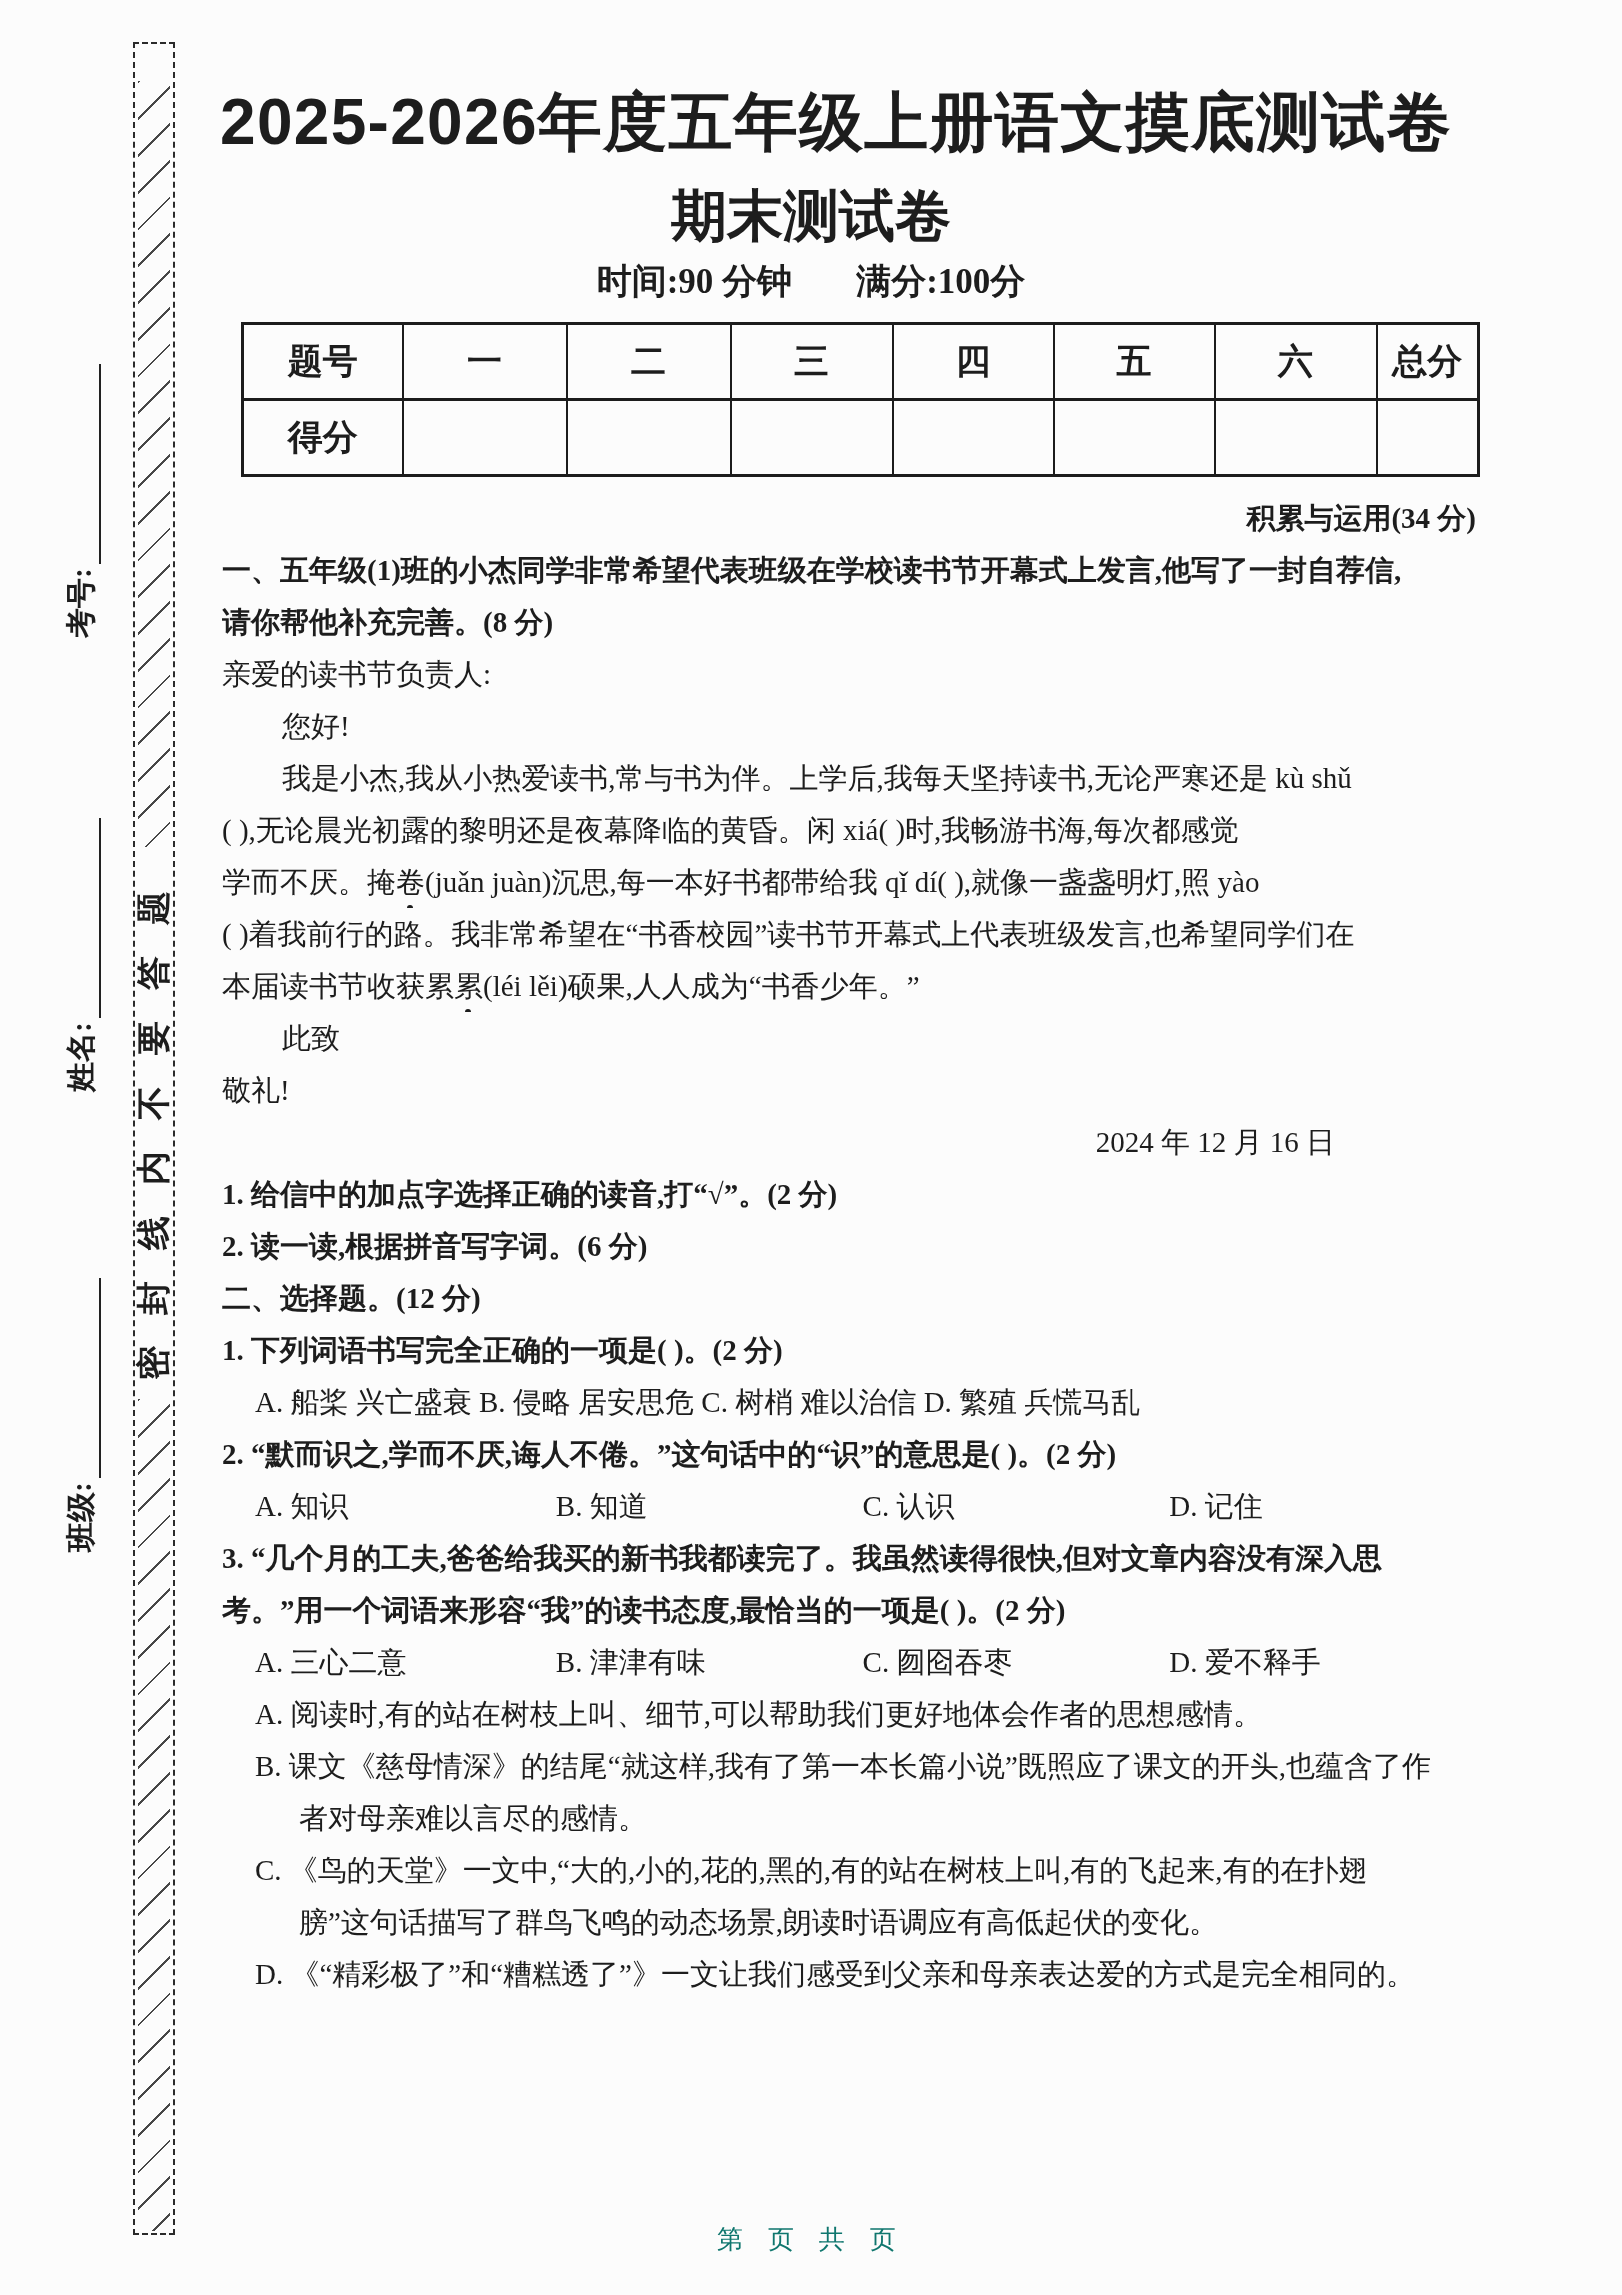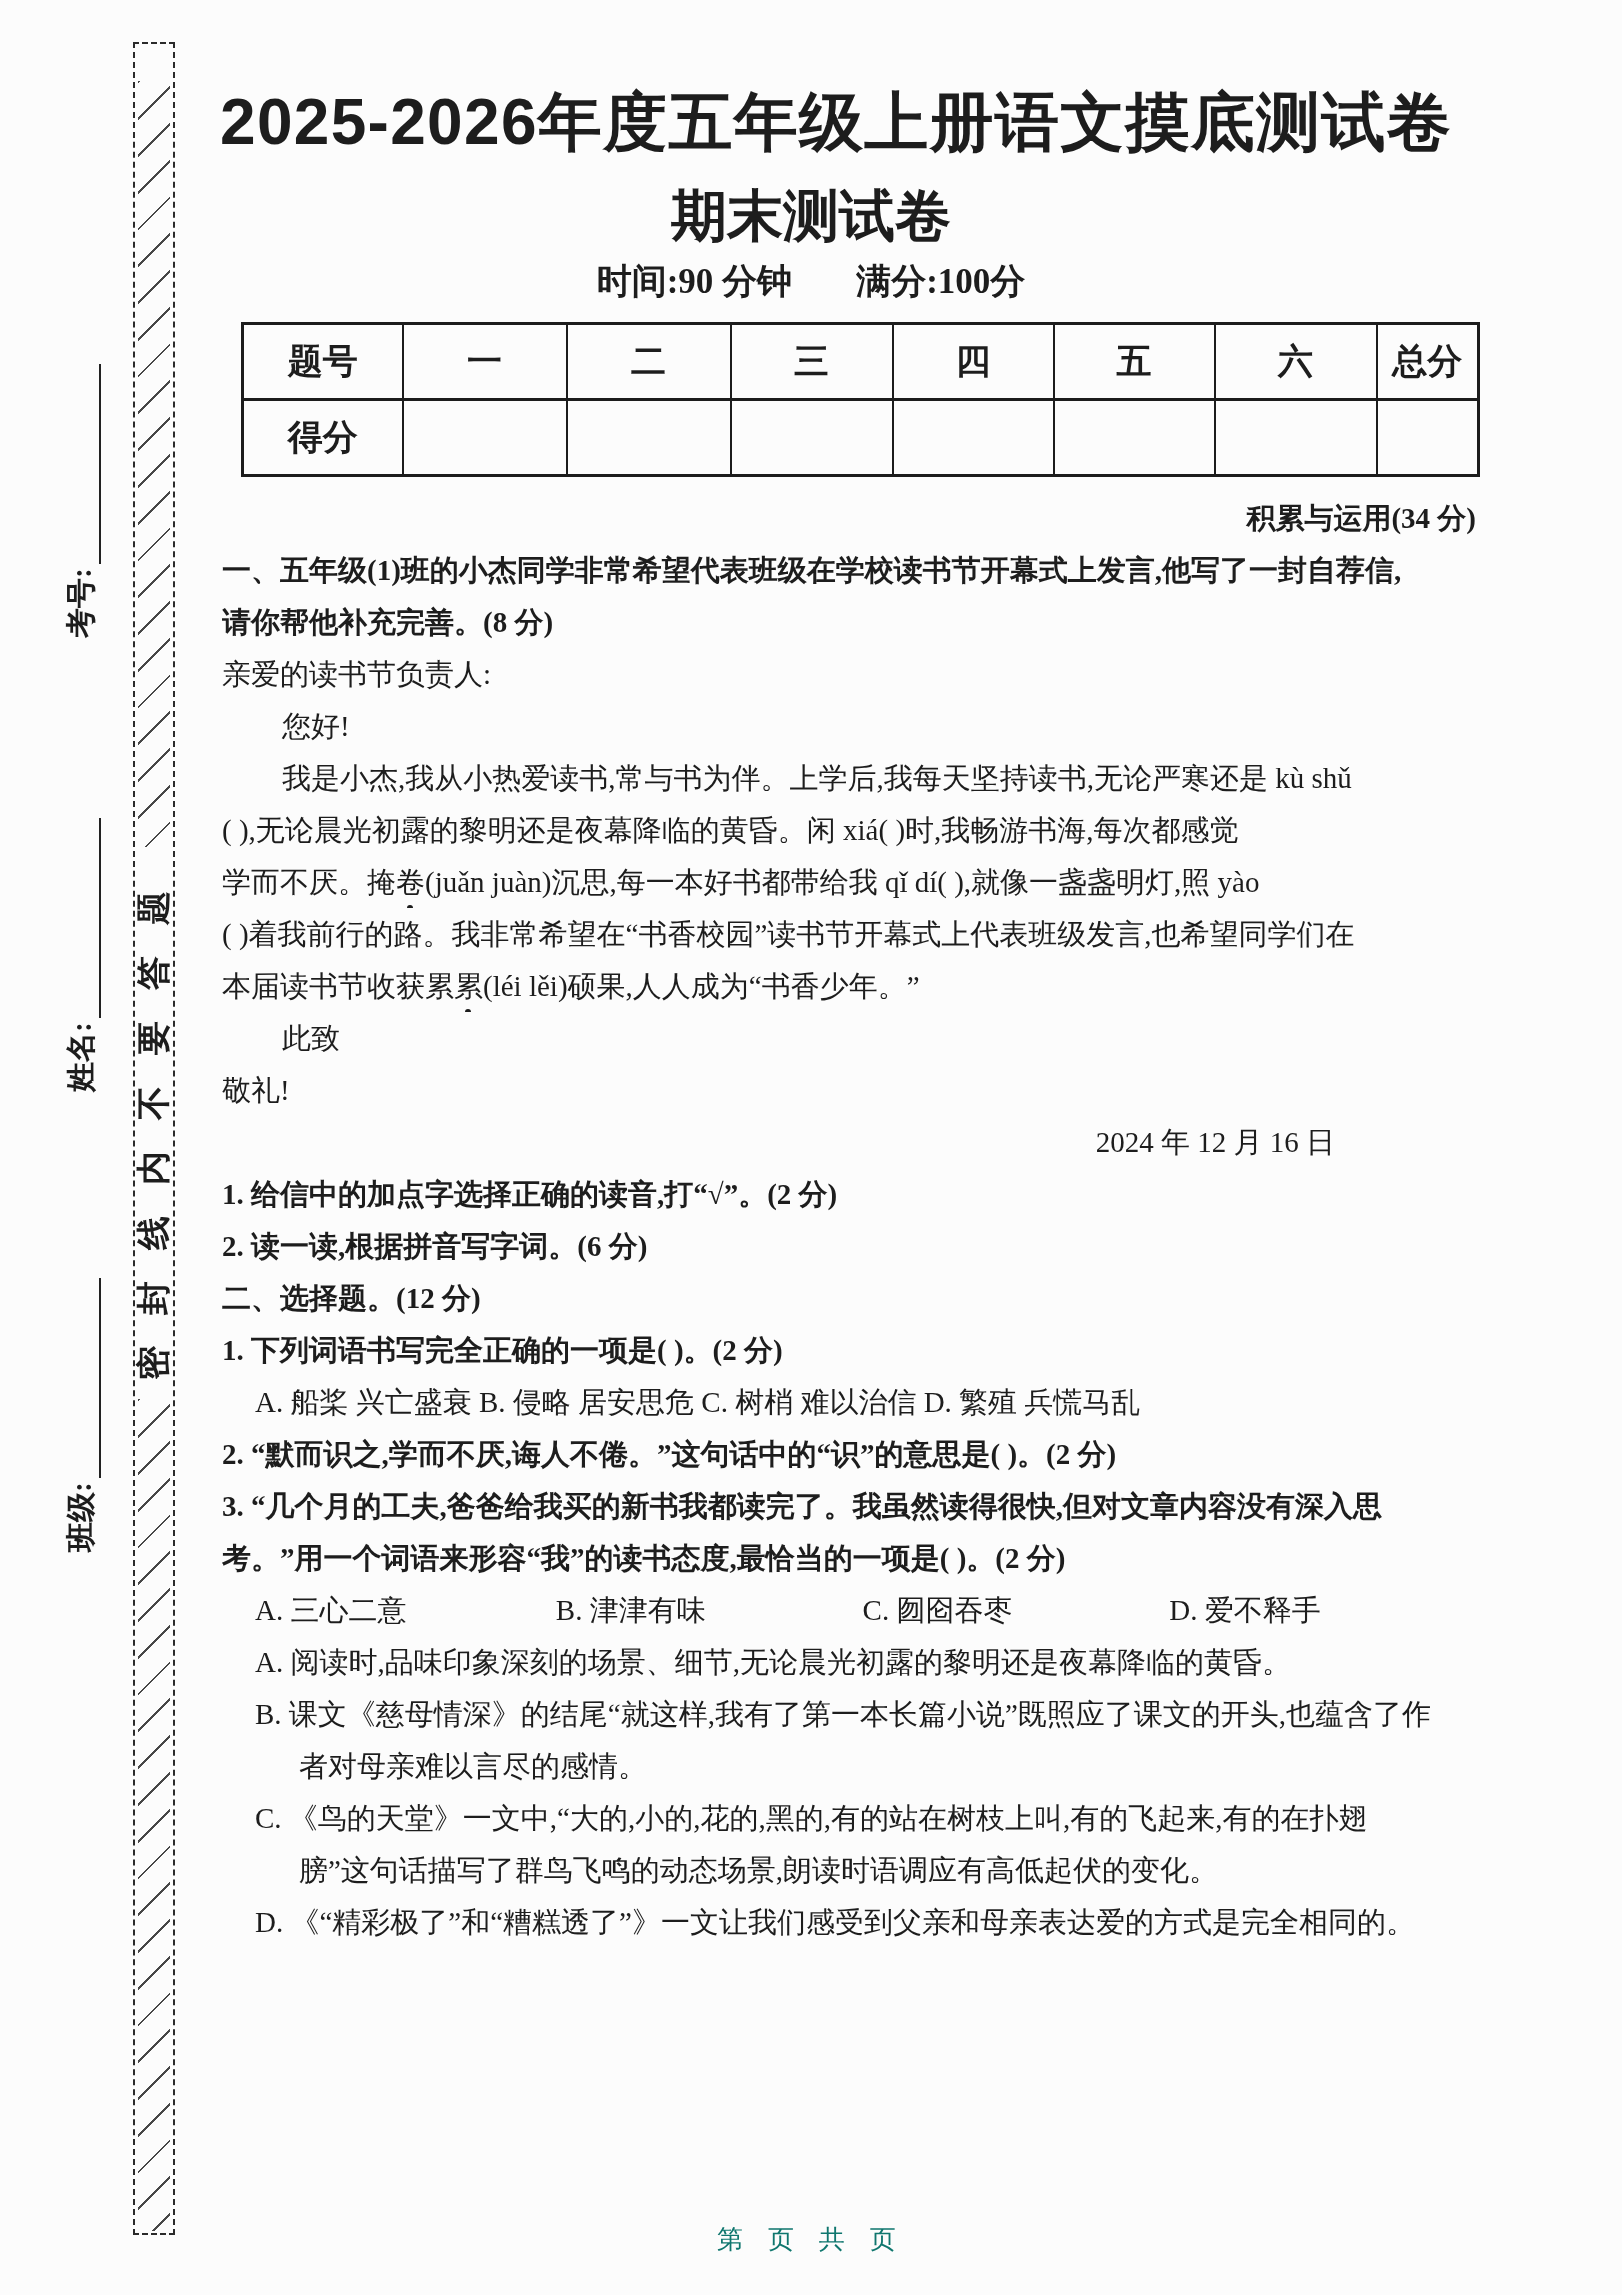--- a/index.html
+++ b/index.html
@@ -178,31 +178,37 @@
 
     <div class="ln bold">1. 给信中的加点字选择正确的读音,打“√”。(2 分)</div>
     <div class="ln bold">2. 读一读,根据拼音写字词。(6 分)</div>
 
     <div class="ln bold">二、选择题。(12 分)</div>
 
     <div class="ln bold">1. 下列词语书写完全正确的一项是(      )。(2 分)</div>
     <div class="ln ind1">A. 船桨  兴亡盛衰   B. 侵略  居安思危   C. 树梢  难以治信   D. 繁殖  兵慌马乱</div>
 
     <div class="ln bold">2. “默而识之,学而不厌,诲人不倦。”这句话中的“识”的意思是(      )。(2 分)</div>
+    <div class="ln optrow">
+      <span>A. 知识</span>
+      <span>B. 知道</span>
+      <span>C. 认识</span>
+      <span>D. 记住</span>
+    </div>
 
     <div class="ln bold">3. “几个月的工夫,爸爸给我买的新书我都读完了。我虽然读得很快,但对文章内容没有深入思</div>
     <div class="ln bold">考。”用一个词语来形容“我”的读书态度,最恰当的一项是(      )。(2 分)</div>
     <div class="ln optrow">
       <span>A. 三心二意</span>
       <span>B. 津津有味</span>
       <span>C. 囫囵吞枣</span>
       <span>D. 爱不释手</span>
     </div>
 
-    <div class="ln ind1">A. 阅读时,品味印象深刻的场景、细节,无论晨光初露的黎明还是夜幕降临的黄昏。</div>
+    <div class="ln ind1">A. 阅读时,有的站在树枝上叫、细节,可以帮助我们更好地体会作者的思想感情。</div>
     <div class="ln ind1">B. 课文《慈母情深》的结尾“就这样,我有了第一本长篇小说”既照应了课文的开头,也蕴含了作</div>
     <div class="ln hang">者对母亲难以言尽的感情。</div>
     <div class="ln ind1">C. 《鸟的天堂》一文中,“大的,小的,花的,黑的,有的站在树枝上叫,有的飞起来,有的在扑翅</div>
     <div class="ln hang">膀”这句话描写了群鸟飞鸣的动态场景,朗读时语调应有高低起伏的变化。</div>
     <div class="ln ind1">D. 《“精彩极了”和“糟糕透了”》一文让我们感受到父亲和母亲表达爱的方式是完全相同的。</div>
   </div>
 
   <div class="footer">第 页 共 页</div>
 
 </div>

